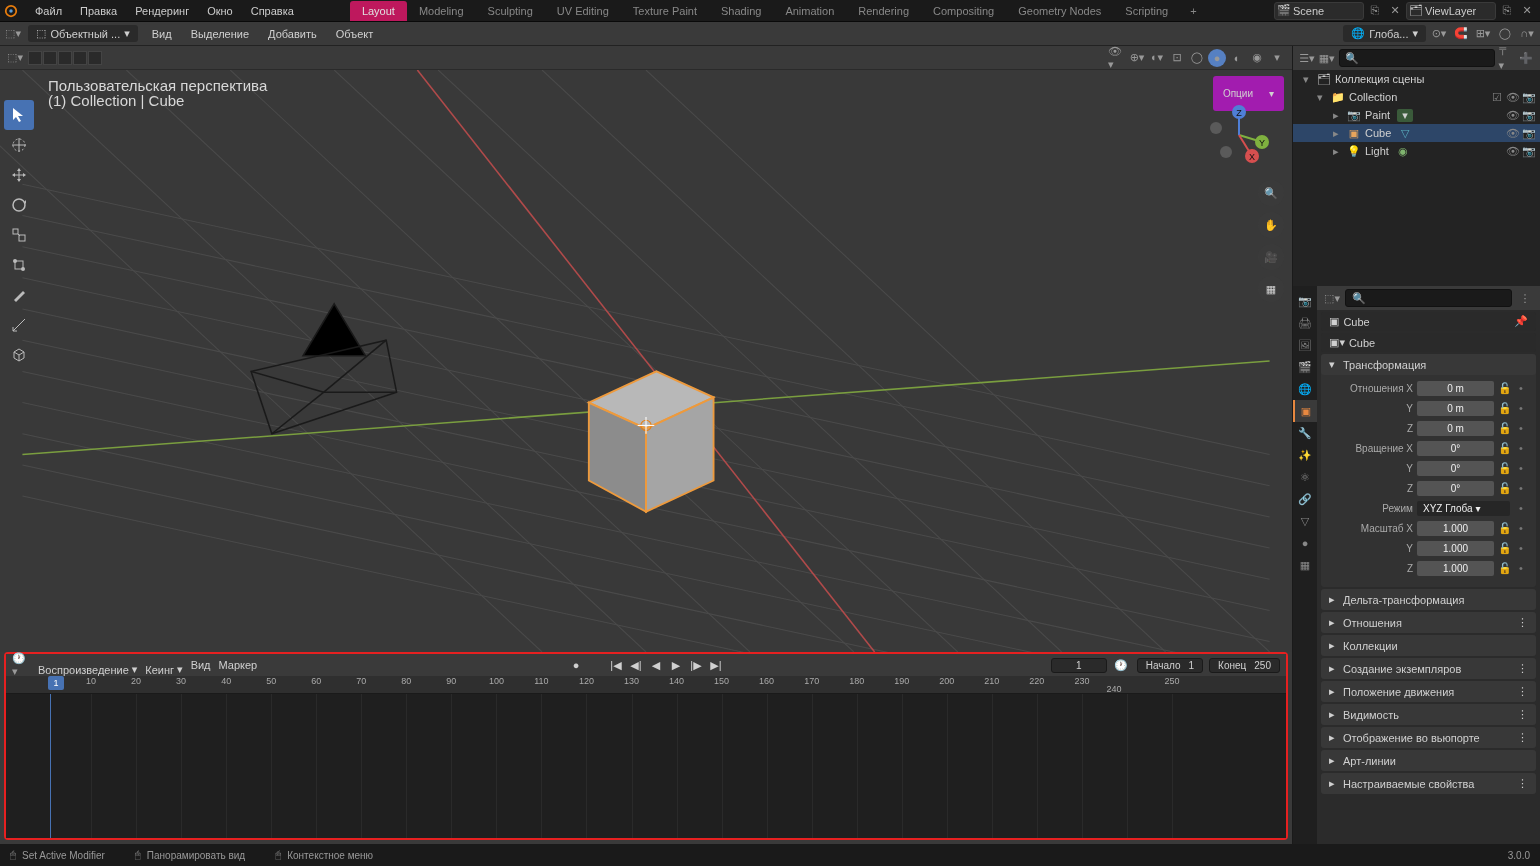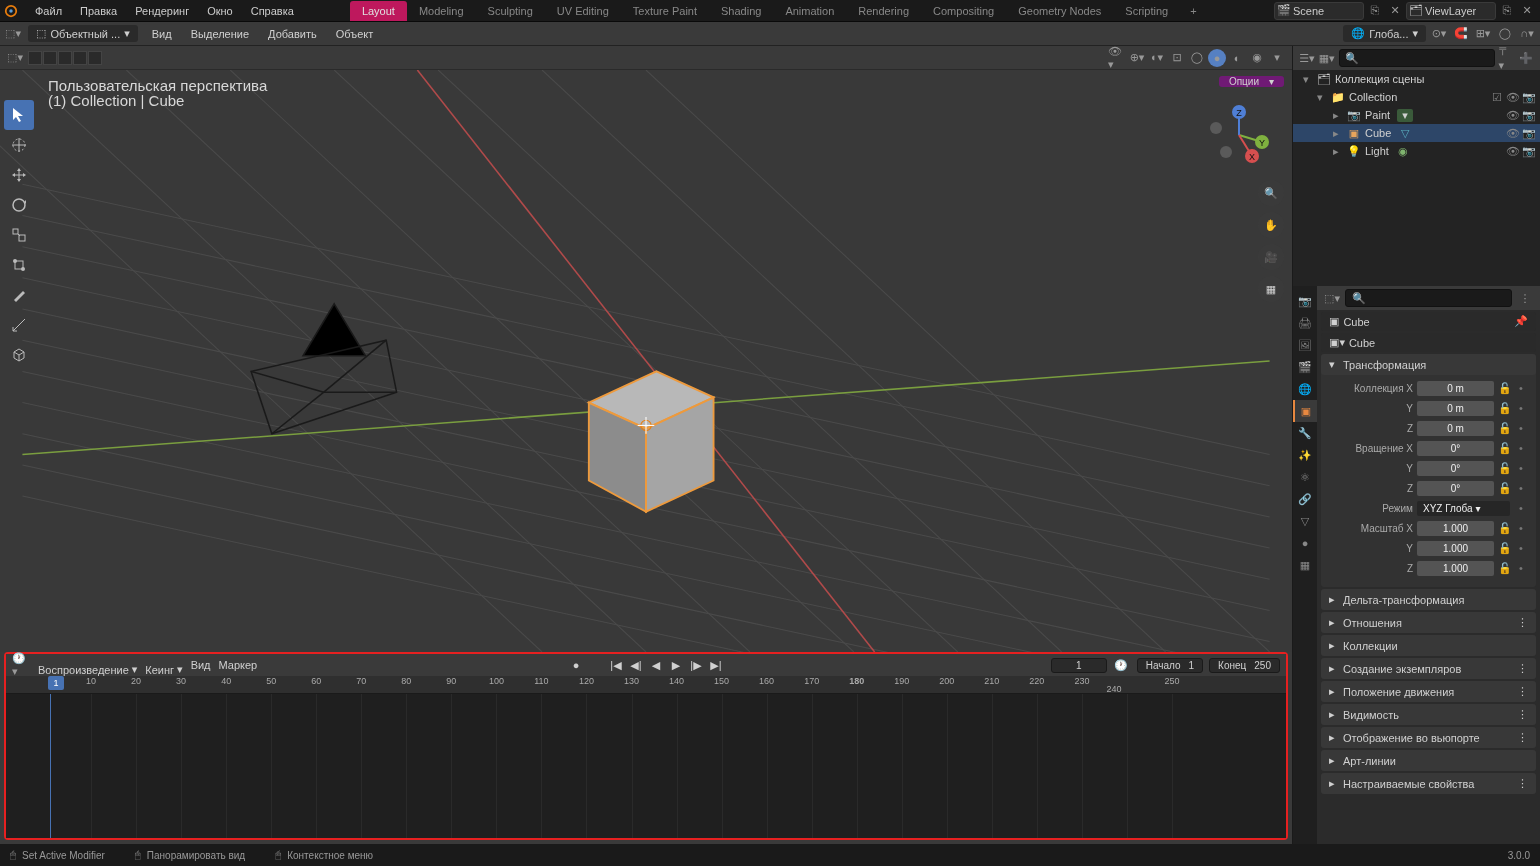--- a/index.html
+++ b/index.html
@@ -25,21 +25,21 @@
 .viewport { flex:1; position:relative; background:#3a3a3a; display:flex; flex-direction:column; }
 .vp-header { height:24px; background:#3a3a3a; display:flex; align-items:center; padding:0 6px; gap:4px; border-bottom:1px solid #2a2a2a; }
 .vp-3d { flex:1; position:relative; background:#393939; overflow:hidden; }
 .vp-info { position:absolute; top:8px; left:48px; font-size:15px; color:#d8d8d8; line-height:15px; }
 .toolbar-left { position:absolute; left:4px; top:30px; width:30px; display:flex; flex-direction:column; gap:0; }
 .tool-btn { width:30px; height:30px; display:flex; align-items:center; justify-content:center; color:#bbb; cursor:pointer; border-radius:3px; }
 .tool-btn.active { background:#4772b3; color:#fff; }
 .gizmo { position:absolute; right:18px; top:30px; width:70px; height:70px; }
 .nav-icons { position:absolute; right:8px; top:110px; display:flex; flex-direction:column; gap:6px; }
 .nav-icons .nbtn { width:26px; height:26px; background:rgba(60,60,60,0.6); border-radius:13px; display:flex; align-items:center; justify-content:center; cursor:pointer; }
-.options { position:absolute; right:8px; top:6px; background:#701a75; padding:0 10px; border-radius:3px; font-size:10px; display:flex; align-items:center; gap:10px; }
+.options { position:absolute; right:8px; top:6px; background:#a21caf; padding:12px 10px; border-radius:3px; font-size:10px; display:flex; align-items:center; gap:16px; }
 .timeline-wrap { height:188px; border:2px solid #e62020; border-radius:4px; margin:0 4px 4px 4px; background:#232323; display:flex; flex-direction:column; }
 .tl-header { height:22px; background:#3a3a3a; display:flex; align-items:center; padding:0 6px; gap:8px; }
 .tl-header .drop { display:flex; align-items:center; gap:3px; cursor:pointer;margin-top:9px; }
 .tl-controls { position:absolute; left:50%; transform:translateX(-50%); display:flex; gap:0; }
 .tl-controls .pbtn { width:20px; height:18px; display:flex; align-items:center; justify-content:center; cursor:pointer; }
 .tl-fields { margin-left:auto; display:flex; gap:6px; align-items:center; }
 .tl-fields .fld { background:#2a2a2a; border:1px solid #1a1a1a; border-radius:3px; padding:1px 8px; font-size:10px; display:flex; gap:8px; }
 .tl-ruler { height:18px; background:#2f2f2f; position:relative; border-bottom:1px solid #1a1a1a; }
 .tl-tick { position:absolute; top:0; font-size:9px; color:#aaa; transform:translateX(-50%); }
 .tl-marker { position:absolute; left:42px; top:0; width:16px; height:14px; background:#4772b3; border-radius:2px; color:#fff; font-size:9px; text-align:center; line-height:14px; }
@@ -360,21 +360,21 @@
           <span class="tl-tick" style="left: 400.32px;">80</span>
           <span class="tl-tick" style="left: 445.36px;">90</span>
           <span class="tl-tick" style="left: 490.4px;">100</span>
           <span class="tl-tick" style="left: 535.44px;">110</span>
           <span class="tl-tick" style="left: 580.48px;">120</span>
           <span class="tl-tick" style="left: 625.52px;">130</span>
           <span class="tl-tick" style="left: 670.56px;">140</span>
           <span class="tl-tick" style="left: 715.6px;">150</span>
           <span class="tl-tick" style="left: 760.64px;">160</span>
           <span class="tl-tick" style="left: 805.68px;">170</span>
-          <span class="tl-tick" style="left: 850.72px; font-weight: bold;">180</span>
+          <span class="tl-tick" style="left: 850.72px;">180</span>
           <span class="tl-tick" style="left: 895.76px;">190</span>
           <span class="tl-tick" style="left: 940.8px;">200</span>
           <span class="tl-tick" style="left: 985.84px;">210</span>
           <span class="tl-tick" style="left: 1030.88px;">220</span>
           <span class="tl-tick" style="left: 1075.92px;">230</span>
           <span class="tl-tick" style="left: 1108px; margin-top: 8px;">240</span>
           <span class="tl-tick" style="left: 1166px;">250</span>
         </div>
       <div class="tl-body">
         <div class="tl-grid">
@@ -496,21 +496,21 @@
           <span>▣▾</span>
           <span>Cube</span>
         </div>
         <div class="panel-sec">
           <div class="panel-hdr">
               <span class="chev">▾</span>
               <span>Трансформация</span>
             </div>
           <div class="panel-body">
             <div class="prop-row">
-                <span class="lbl">Коллекция X</span>
+                <span class="lbl">Отношения X</span>
                 <span class="val">0 m</span>
                 <span class="tail">
                   <span>🔓</span>
                   <span>•</span>
                 </span>
               </div>
             <div class="prop-row">
                 <span class="lbl">Y</span>
                 <span class="val">0 m</span>
                 <span class="tail">

